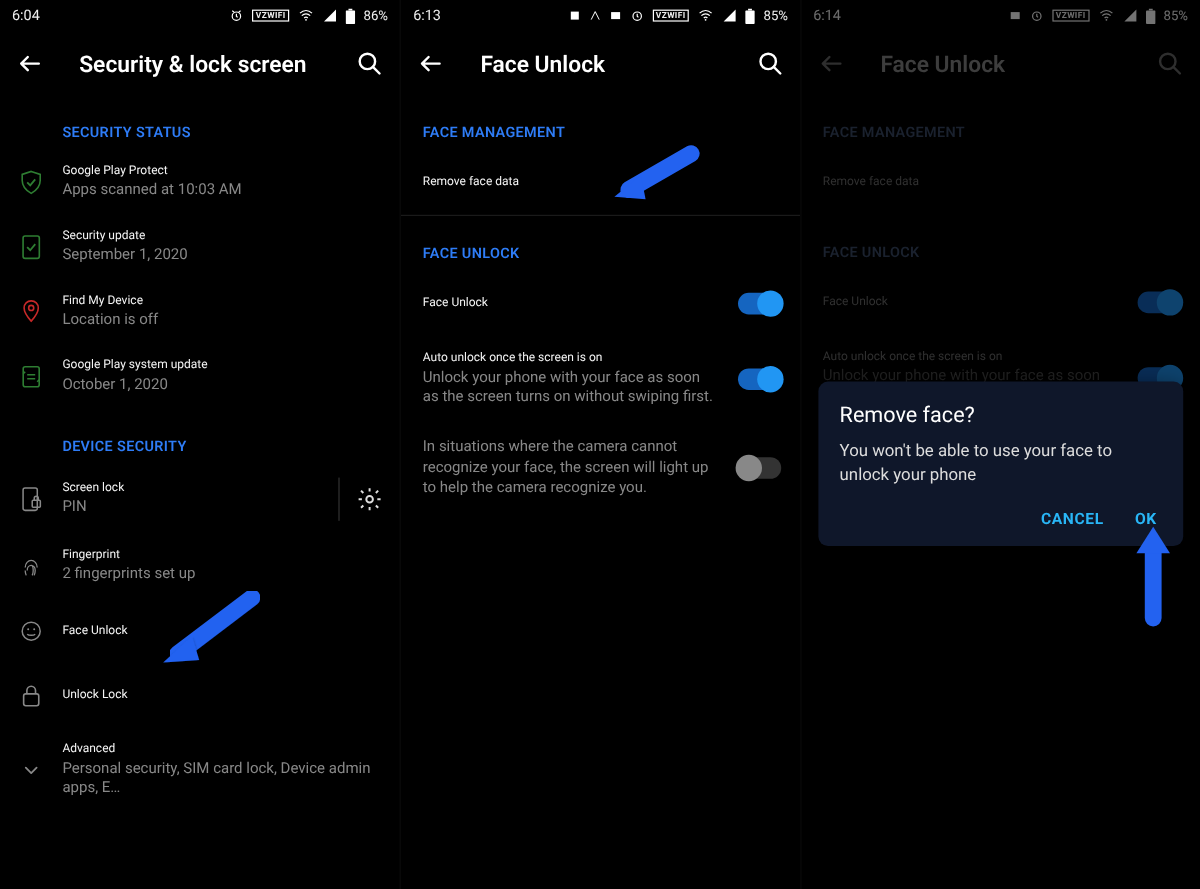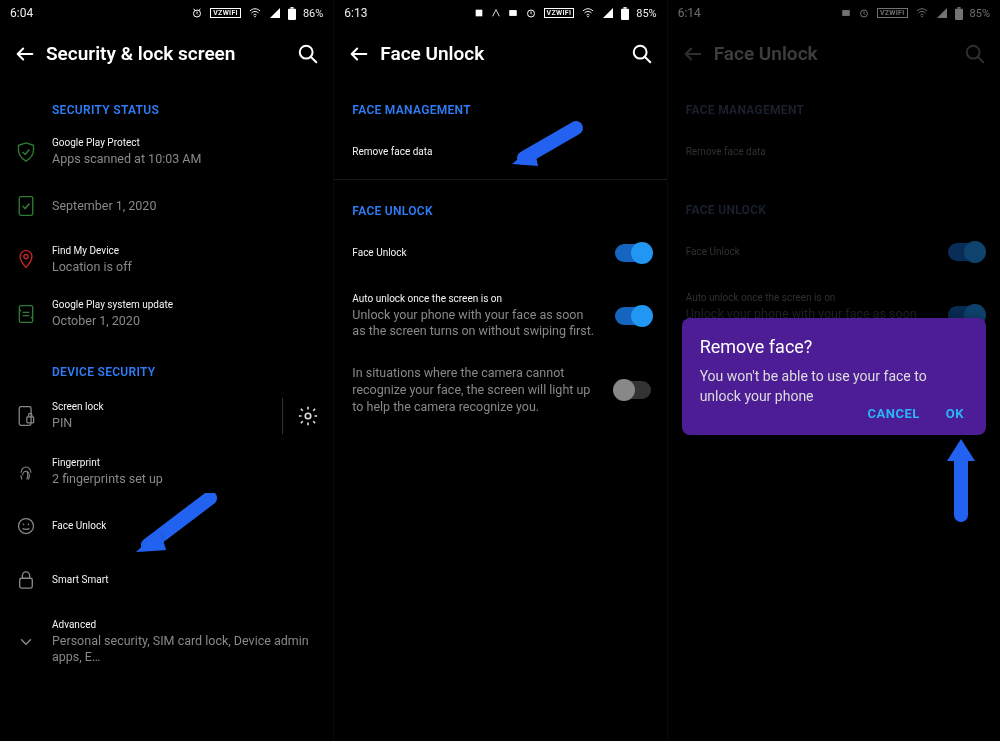--- a/index.html
+++ b/index.html
@@ -30,23 +30,23 @@
     font-size: 12px;
     color: #eee;
   }
   .status-left { font-size: 12px; }
   .status-right { display: flex; gap: 7px; align-items: center; font-size: 11px; }
   .status-right .sicon { display:inline-flex; align-items:center; }
 
   
   .header {
     display: flex;
-    align-items: flex-end;
+    align-items: flex-start;
     padding: 16px 14px 14px 14px;
-    gap: 10px;
+    gap: 30px;
   }
   .back { width: 22px; height: 22px; display:flex; align-items:center; justify-content:center; }
   .title { font-size: 19px; font-weight: 600; flex: 1; }
   .search { width: 22px; height: 22px; display:flex; align-items:center; justify-content:center; }
 
   
   .section-head {
     font-size: 12px;
     letter-spacing: 0.3px;
     font-weight: 600;
@@ -94,27 +94,27 @@
 
   
   .scrim {
     position: absolute; inset: 0;
     background: rgba(0,0,0,0.55);
   }
   .dialog {
     position: absolute;
     left: 14px; right: 14px;
     top: 318px;
-    background: #4c1d95;
+    background: #0f172a;
     border-radius: 8px;
     padding: 18px 18px 10px 18px;
     box-shadow: 0 6px 20px rgba(0,0,0,0.6);
   }
   .dlg-title { font-size: 18px; color: #fff; margin-bottom: 10px; }
-  .dlg-msg { font-size: 14px; color: #ddd; line-height: 1.4; }
+  .dlg-msg { font-size: 14px; color: #ddd; line-height: 1.4; margin-bottom: 20px; }
   .dlg-actions { display: flex; justify-content: flex-end; gap: 26px; padding-right: 4px; padding-bottom: 4px; }
   .dlg-btn { font-size: 13px; font-weight: 700; letter-spacing: 0.5px; color: #29b6f6; }
 
   
   .dimmed .section-head { color: #3a4a66; }
   .dimmed .rtitle { color: #6a6a6a; }
   .dimmed .rsub { color: #4a4a4a; }
   .dimmed .back svg path, .dimmed .search svg circle, .dimmed .search svg line { stroke: #666 !important; }
   .dimmed .title { color: #888; }
 
@@ -201,20 +201,21 @@
   </div>
 
   <div class="row">
     <div class="iconcol">
         <svg width="18" height="22" viewBox="0 0 20 26">
           <rect x="2" y="2" width="16" height="22" rx="2" fill="none" stroke="#2e7d32" stroke-width="1.6"></rect>
           <path d="M6 13l3 3 5-6" stroke="#2e7d32" stroke-width="1.8" fill="none"></path>
         </svg>
       </div>
     <div class="textcol">
+      <div class="rtitle">Security update</div>
       <div class="rsub">September 1, 2020</div>
     </div>
   </div>
 
   <div class="row">
     <div class="iconcol">
         <svg width="18" height="22" viewBox="0 0 20 26">
           <path d="M10 2c4 0 7 3 7 7 0 5-7 13-7 13S3 14 3 9c0-4 3-7 7-7z" fill="none" stroke="#c62828" stroke-width="1.6"></path>
           <circle cx="10" cy="9" r="2.5" fill="none" stroke="#c62828" stroke-width="1.6"></circle>
         </svg>
@@ -290,21 +291,21 @@
   </div>
 
   <div class="row">
     <div class="iconcol">
         <svg width="18" height="22" viewBox="0 0 20 24">
           <rect x="3" y="10" width="14" height="11" rx="2" fill="none" stroke="#888" stroke-width="1.5"></rect>
           <path d="M6 10V7a4 4 0 018 0v3" stroke="#888" stroke-width="1.5" fill="none"></path>
         </svg>
       </div>
     <div class="textcol">
-      <div class="rtitle">Smart Smart</div>
+      <div class="rtitle">Unlock Lock</div>
     </div>
   </div>
 
   <div class="row">
     <div class="iconcol">
         <svg width="18" height="18" viewBox="0 0 24 24">
           <path d="M6 9l6 6 6-6" stroke="#888" stroke-width="2" fill="none" stroke-linecap="round" stroke-linejoin="round"></path>
         </svg>
       </div>
     <div class="textcol">

